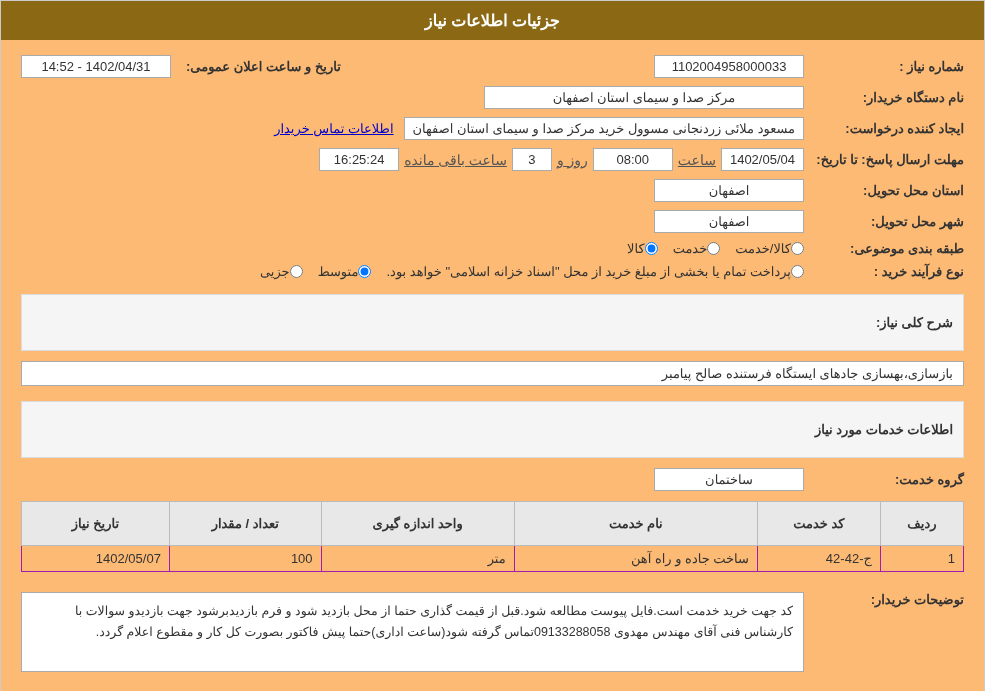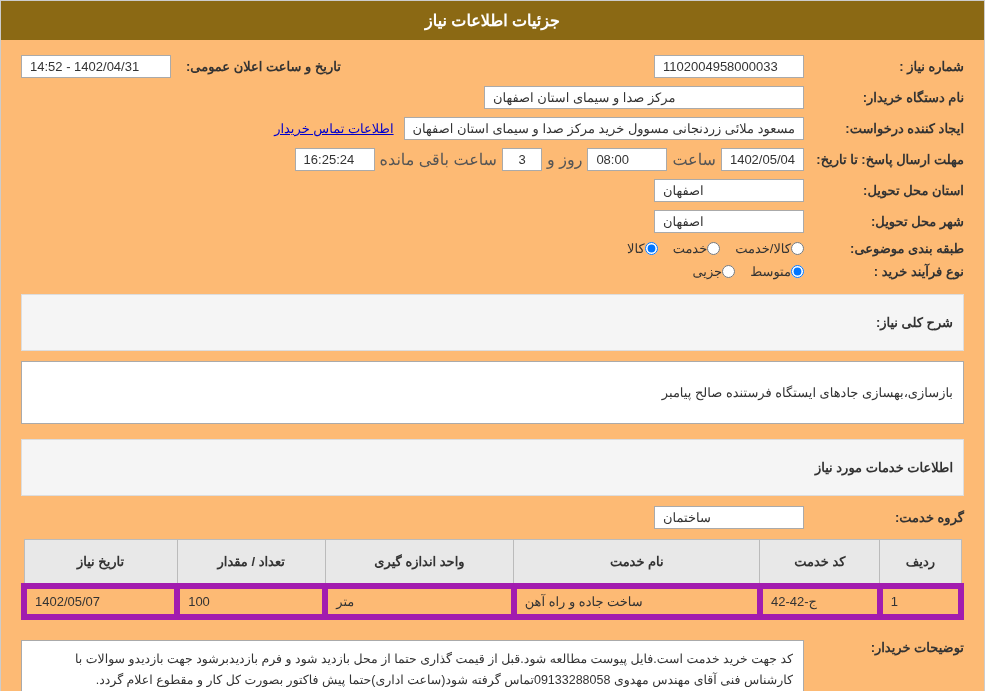--- a/index.html
+++ b/index.html
@@ -48,40 +48,41 @@
       text-align: right;
       padding-left: 10px;
       color: #333;
     }
     .value-box {
       border: 1px solid #aaa;
       background: #fff;
       padding: 3px 8px;
       min-width: 200px;
       min-height: 22px;
-      text-align: left;
+      text-align: center;
     }
     .value-box.wide {
       min-width: 320px;
     }
     .value-box.medium {
       min-width: 150px;
     }
     .value-box.small {
       min-width: 80px;
     }
     .blue-link {
       color: #0000cc;
       text-decoration: underline;
       cursor: pointer;
       margin-right: 10px;
     }
     .small-label {
-      font-size: 16px;
+      font-size: 14px;
       color: #555;
+      text-decoration: underline;
     }
     .radio-group {
       display: flex;
       align-items: center;
       gap: 15px;
     }
     .radio-item {
       display: flex;
       align-items: center;
     }
@@ -102,23 +103,23 @@
       margin-top: 5px;
     }
     table.data-table th {
       background: #e8e8e8;
       border: 1px solid #bbb;
       padding: 14px 8px;
       text-align: center;
       font-weight: bold;
     }
     table.data-table td {
-      border: 6px solid #a21caf;
+      border: 1px solid #a21caf;
       padding: 5px 8px;
-      text-align: left;
+      text-align: right;
     }
     .notes-box {
       border: 1px solid #aaa;
       background: #fff;
       padding: 8px 10px;
       margin-top: 5px;
       min-height: 80px;
       text-align: right;
       line-height: 1.7;
       font-size: 12.5px;
@@ -205,35 +206,39 @@
           <input type="radio" name="subject" checked="" style="">
           <span>کالا</span>
         </div>
       </div>
     </div>
 
     <div class="purchase-type-row">
       <span class="label">نوع فرآیند خرید :</span>
       <div class="radio-group">
         <div class="radio-item">
+          <input type="radio" name="purchase_type" style="">
+          <span>پرداخت تمام یا بخشی از مبلغ خرید از محل "اسناد خزانه اسلامی" خواهد بود.</span>
+        </div>
+        <div class="radio-item">
           <input type="radio" name="purchase_type" checked="" style="">
           <span>متوسط</span>
         </div>
         <div class="radio-item">
           <input type="radio" name="purchase_type" style="">
           <span>جزیی</span>
         </div>
       </div>
     </div>
 
     <div class="section-title">
       <span>شرح کلی نیاز:</span>
     </div>
     <div style="margin-bottom:10px;">
-      <div class="value-box" style="min-width:100%; text-align:right; padding: 23px 10px;">بازسازی،بهسازی جادهای ایستگاه فرستنده صالح پیامبر</div>
+      <div class="value-box" style="min-width:100%; text-align:right; padding: 4px 10px;">بازسازی،بهسازی جادهای ایستگاه فرستنده صالح پیامبر</div>
     </div>
 
     <div class="section-title">
       <span>اطلاعات خدمات مورد نیاز</span>
     </div>
 
     <div class="info-row">
       <span class="label">گروه خدمت:</span>
       <div class="value-box medium">ساختمان</div>
     </div>

